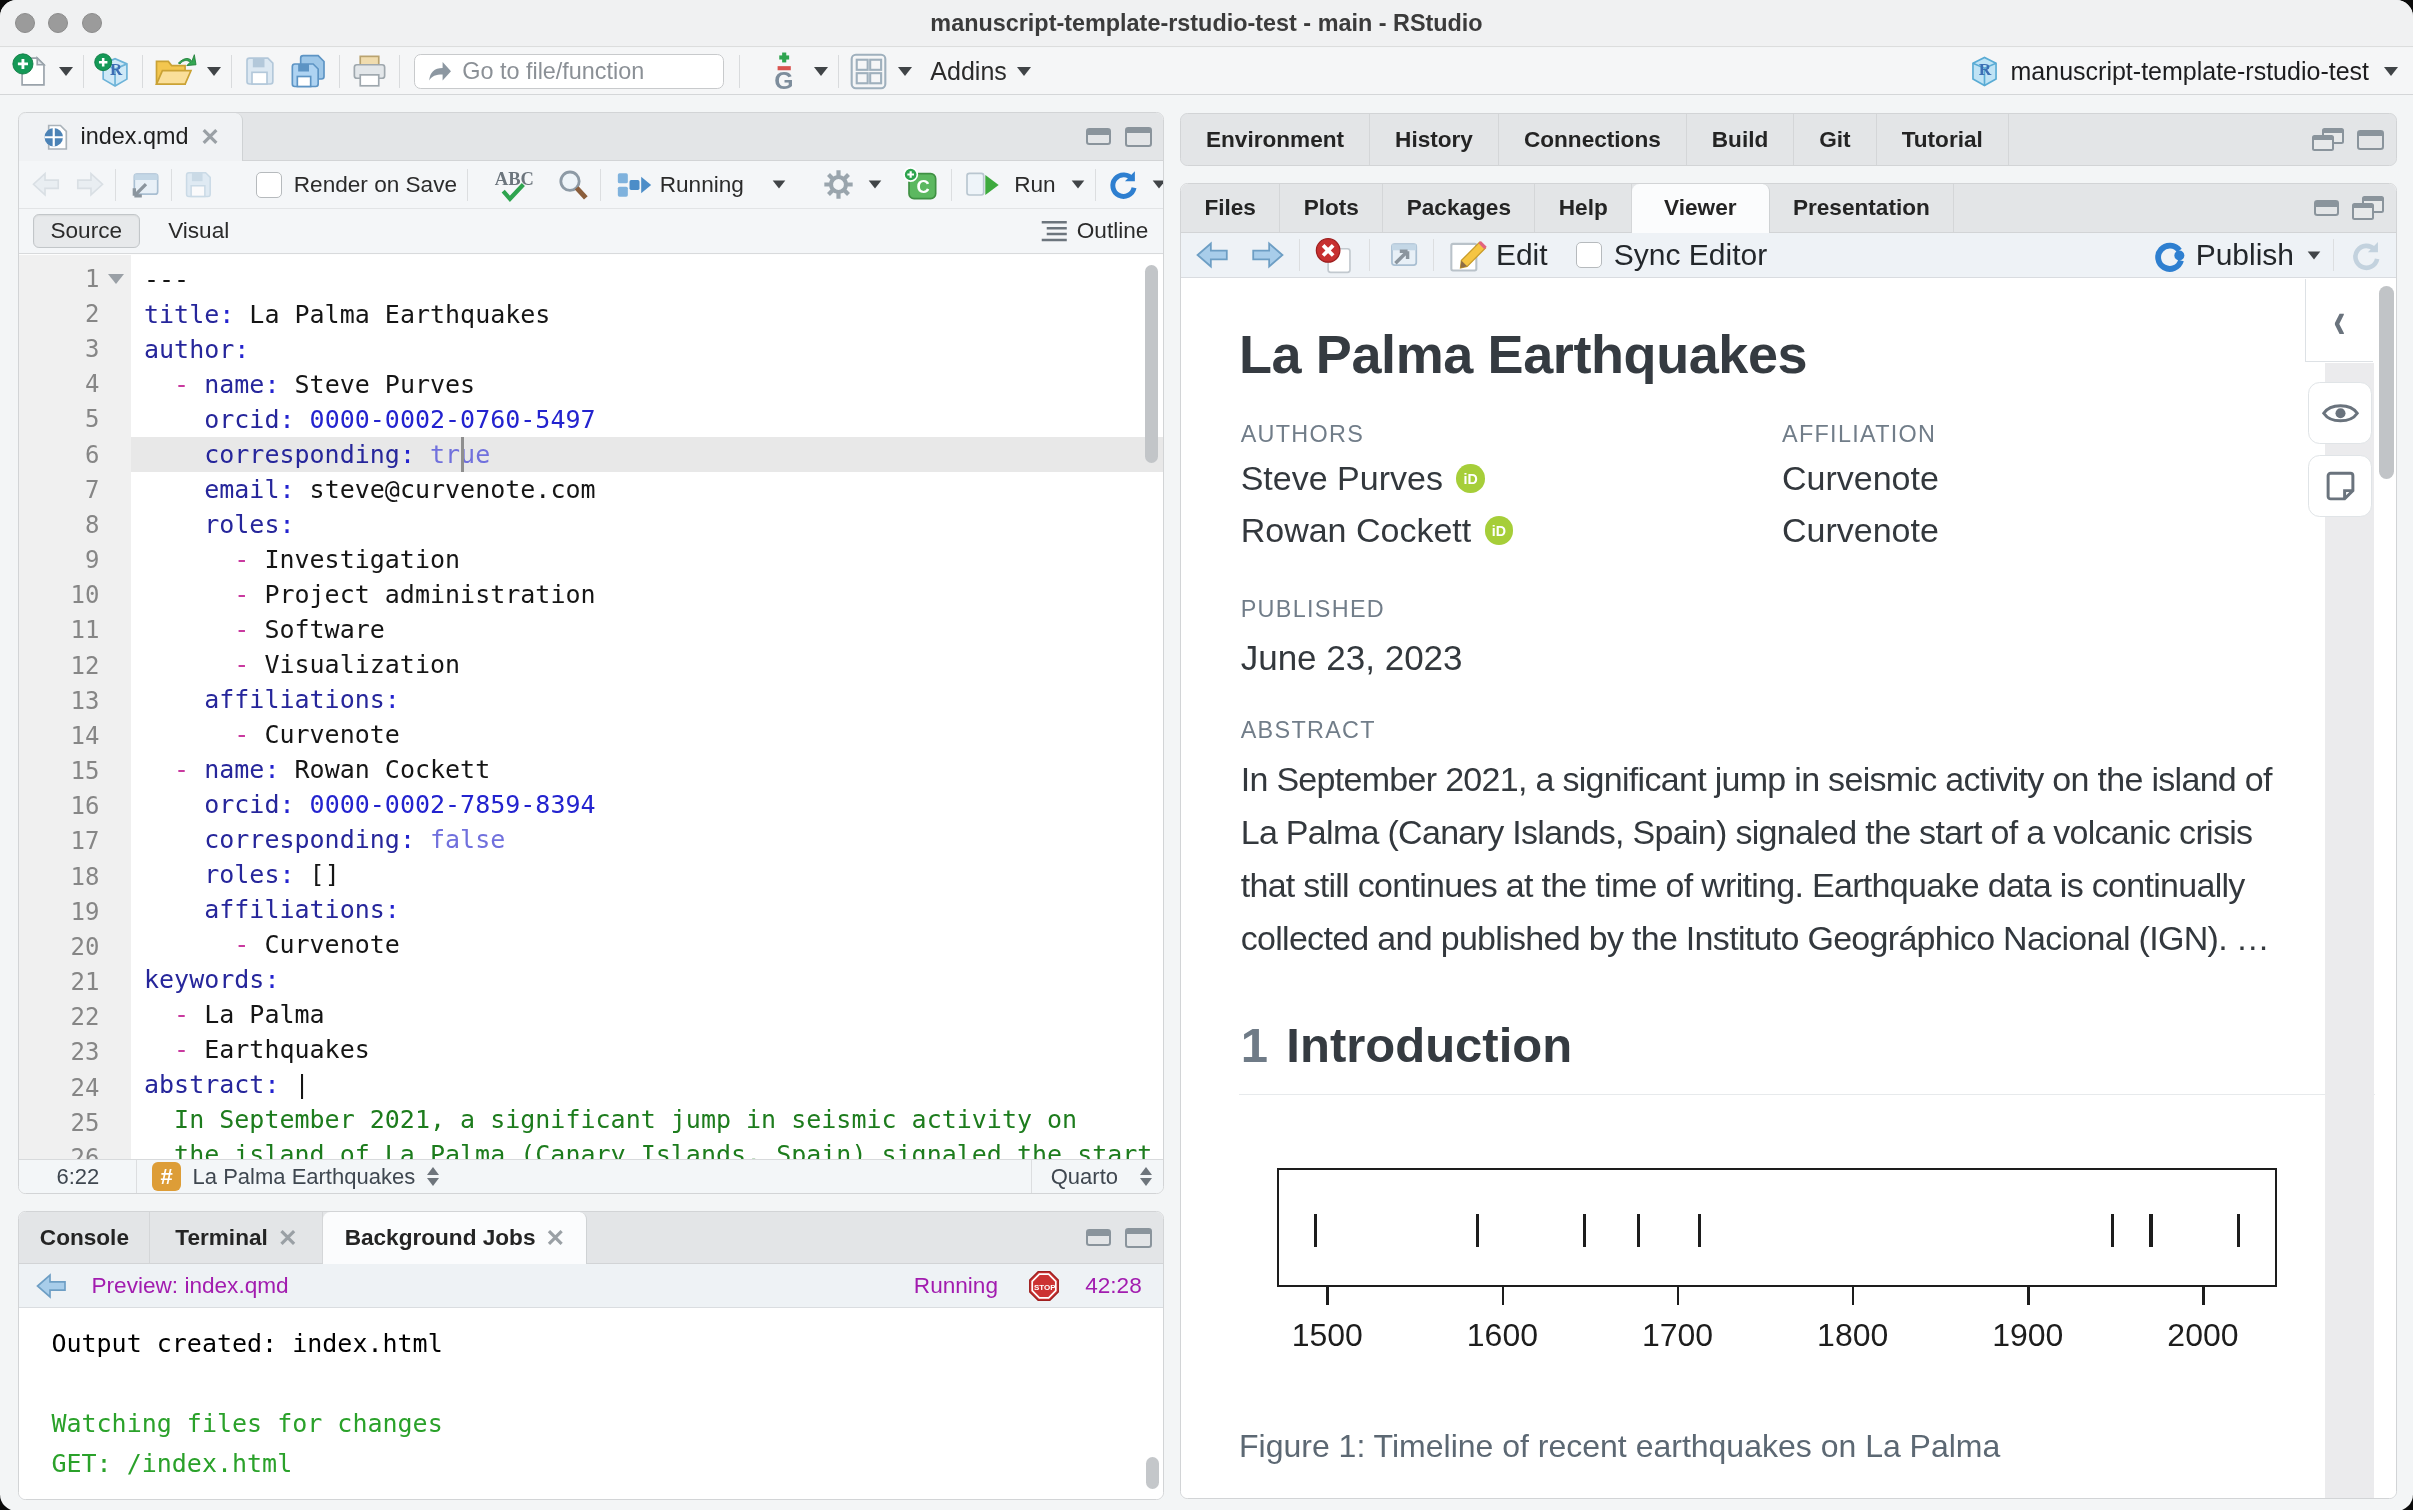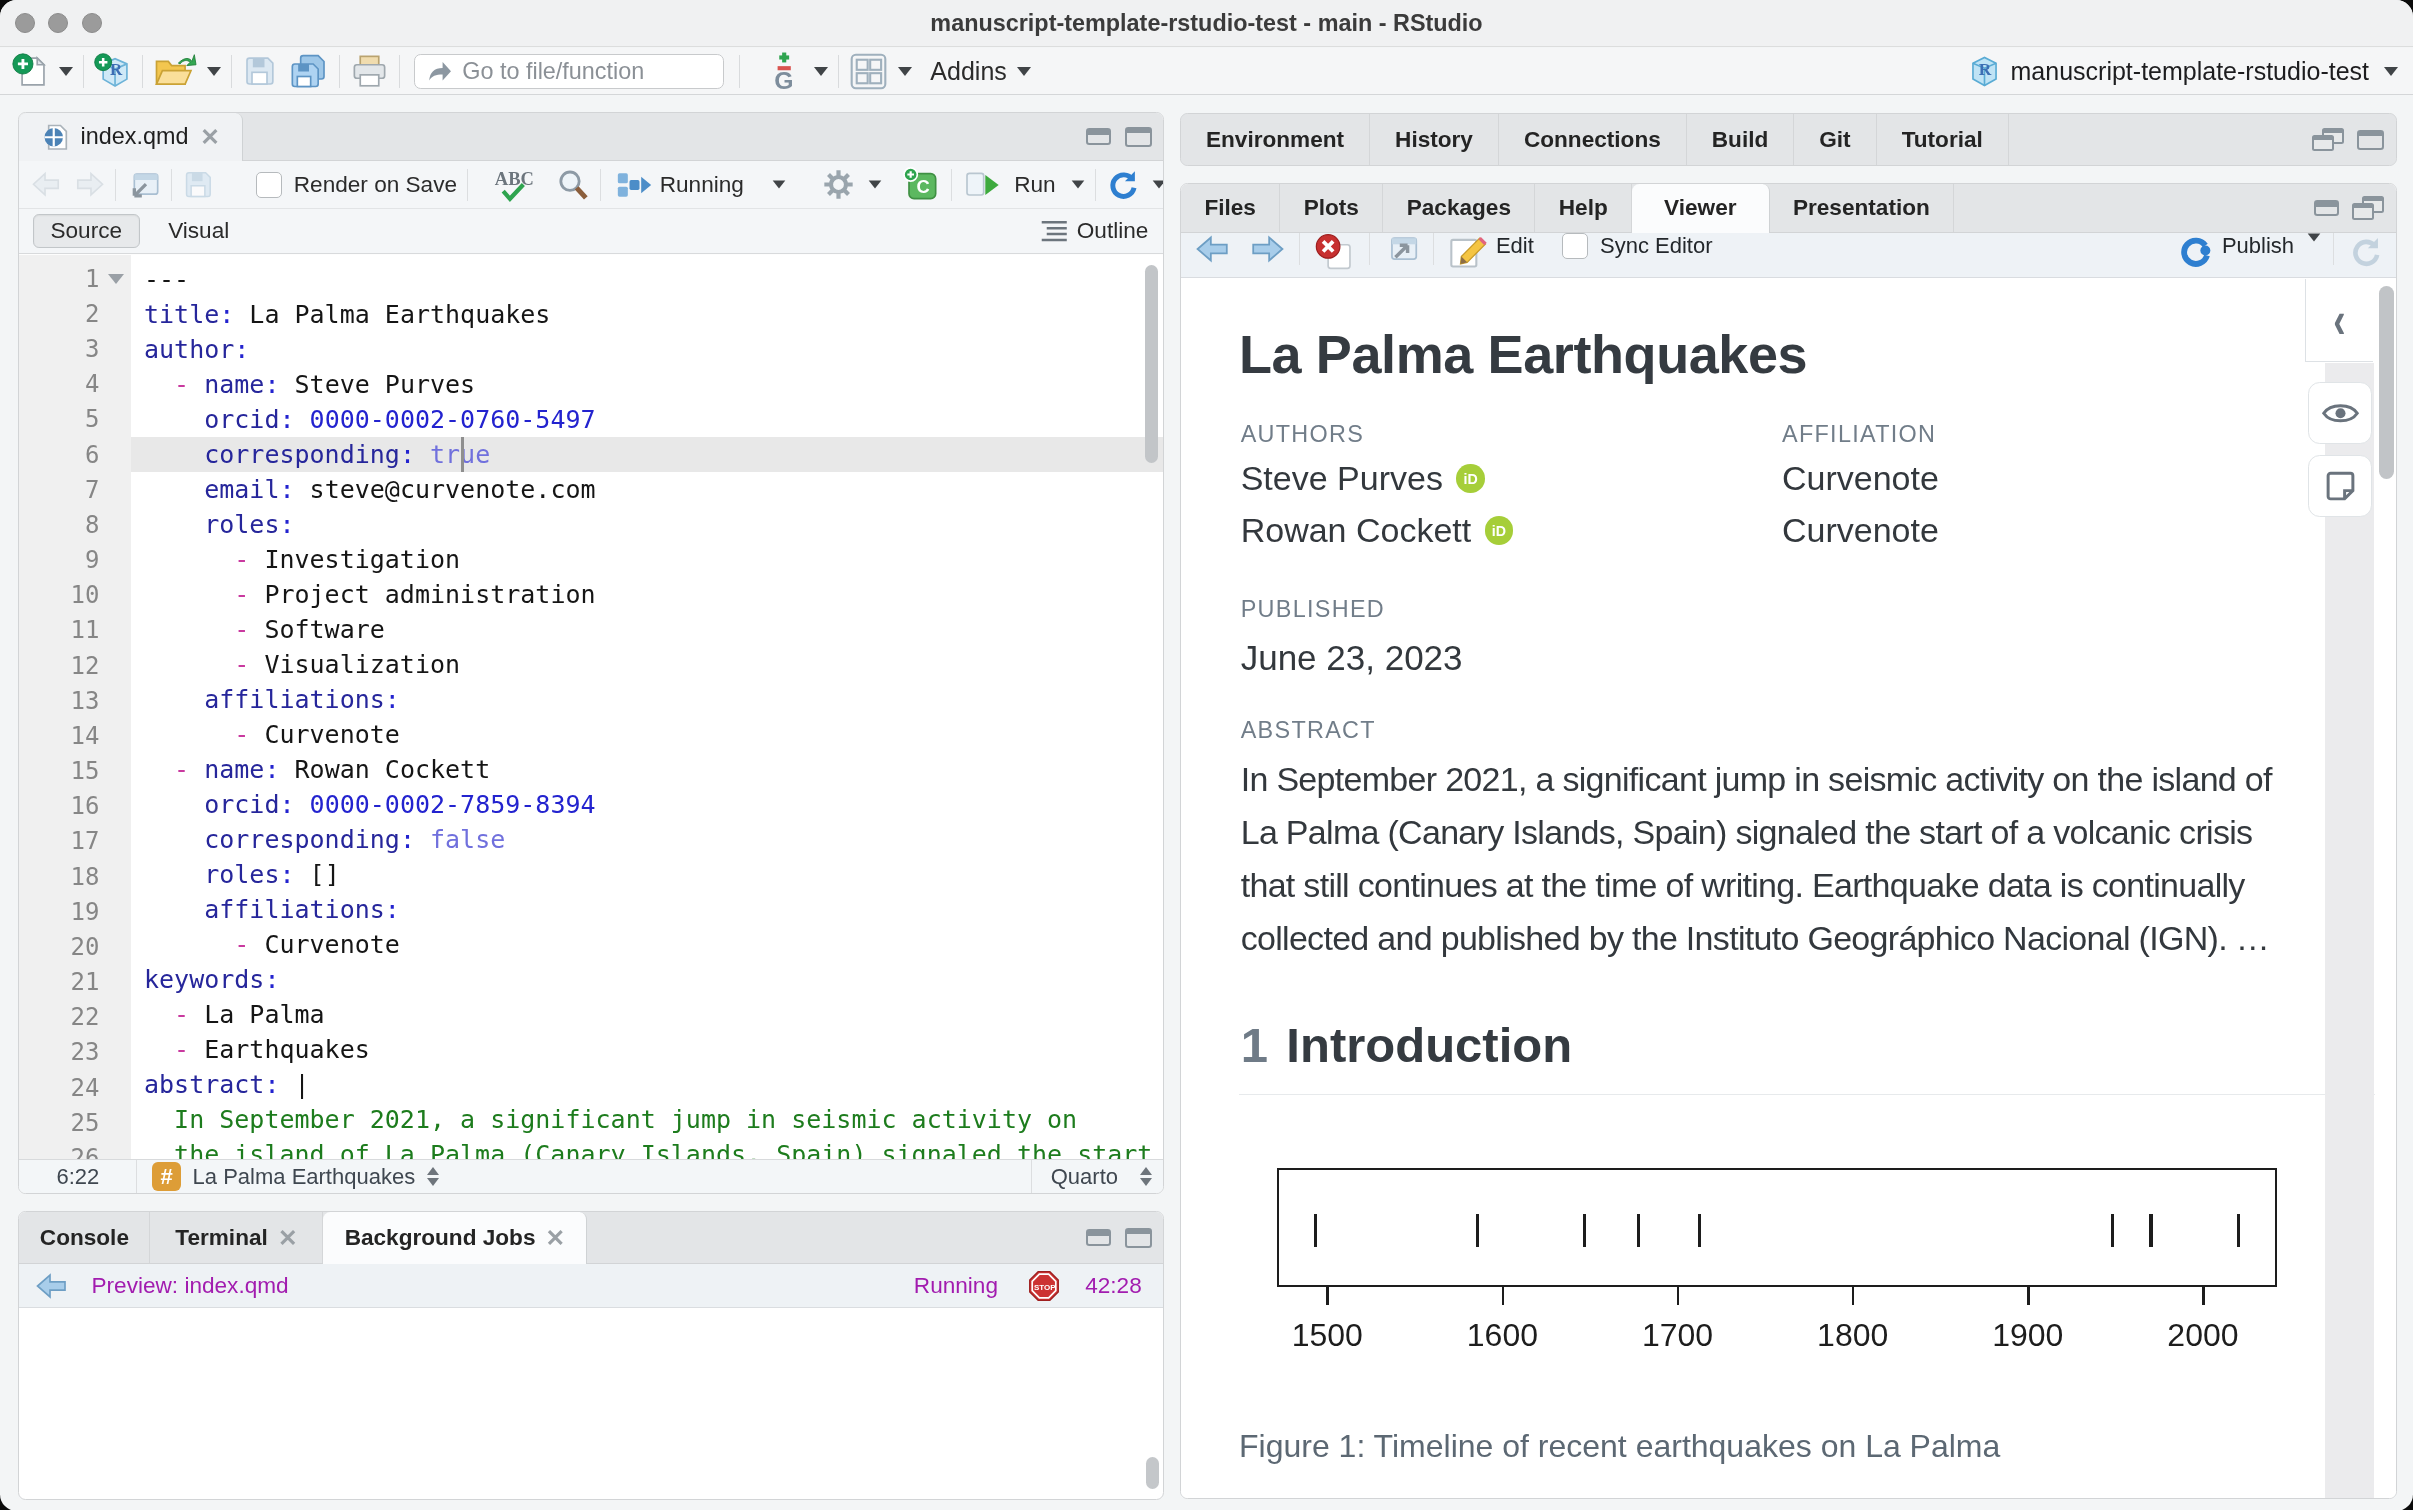--- a/index.html
+++ b/index.html
@@ -91,21 +91,21 @@
   .con-scroll { position:absolute; right:4.2px; bottom:10px; width:13.4px; height:32px; border-radius:6.7px; background:#c4c7ca; }
 
   
   #env-pane { left:1180px; top:113px; width:1217px; height:53px; background:#e3e5e7; }
   #env-pane .tabbar { border-bottom:none; height:100%; }
   #env-pane .tab { padding:0 25px; }
   #files-pane { left:1180px; top:183px; width:1217px; height:1316px; }
   #files-tabbar { height:49px; }
   #files-tabbar .tab { padding:0 23.4px; }
   #files-tabbar .tab.active { padding:0 32px; }
-  .viewer-toolbar { height:45px; background:#eef2f6; border-bottom:0.8px solid #d9dce0; display:flex; padding:0 13.4px; font-size:22px; color:#23272b; }
+  .viewer-toolbar { height:45px; background:#eef2f6; border-bottom:0.8px solid #d9dce0; display:flex; align-items:center; padding:0 13.4px; font-size:30px; color:#23272b; }
 
   
   .viewer-body { position:absolute; left:0; top:95px; right:0; bottom:0; background:#ffffff; overflow:hidden; }
   .doc { position:absolute; left:58px; top:0; width:1139px; color:#373a3c; }
   .doc-title { position:absolute; left:0; top:44px; font-size:54px; font-weight:bold; letter-spacing:-0.4px; color:#353b41; white-space:nowrap; }
   .meta-label { font-size:23.4px; color:#717d89; letter-spacing:1.3px; }
   .lbl-authors { position:absolute; left:1.7px; top:142px; }
   .lbl-affiliation { position:absolute; left:543px; top:142px; }
   .author-row { position:absolute; left:1.7px; display:flex; align-items:center; gap:13.4px; height:39px; }
   .author-row.r0 { top:180px; }
@@ -478,20 +478,21 @@
       <span>Running</span>
       <span class="ic" style="margin:0 13.4px 0 18.4px;">
         <svg width="32" height="32" viewBox="0 0 38 38" style="font-size:27px">
           <path d="M12 2 h14 l10 10 v14 l-10 10 h-14 l-10 -10 v-14 z" fill="#cc3333" stroke="#9e1f1f" stroke-width="1.5"></path>
           <path d="M13.5 5 h11 l8.5 8.5 v11 l-8.5 8.5 h-11 l-8.5 -8.5 v-11 z" fill="none" stroke="#ffffff" stroke-width="2"></path>
           <text x="7" y="24" font-size="9.5" font-weight="bold" fill="#fff" font-family="Liberation Sans, sans-serif">STOP</text>
         </svg>
       </span>
       <span style="margin-right:6.7px;">42:28</span>
     </div>
+    <div class="console-out" id="console-out"><div class="con-default">Output created: index.html</div><div class="con-default"> </div><div class="con-green">Watching files for changes</div><div class="con-green">GET: /index.html</div></div>
     <div class="con-scroll"></div>
   </div>
 
   <div class="card" id="env-pane">
     <div class="tabbar">
       <div class="tab">
             <span>Environment</span>
           </div>
       <div class="tab">
             <span>History</span>

